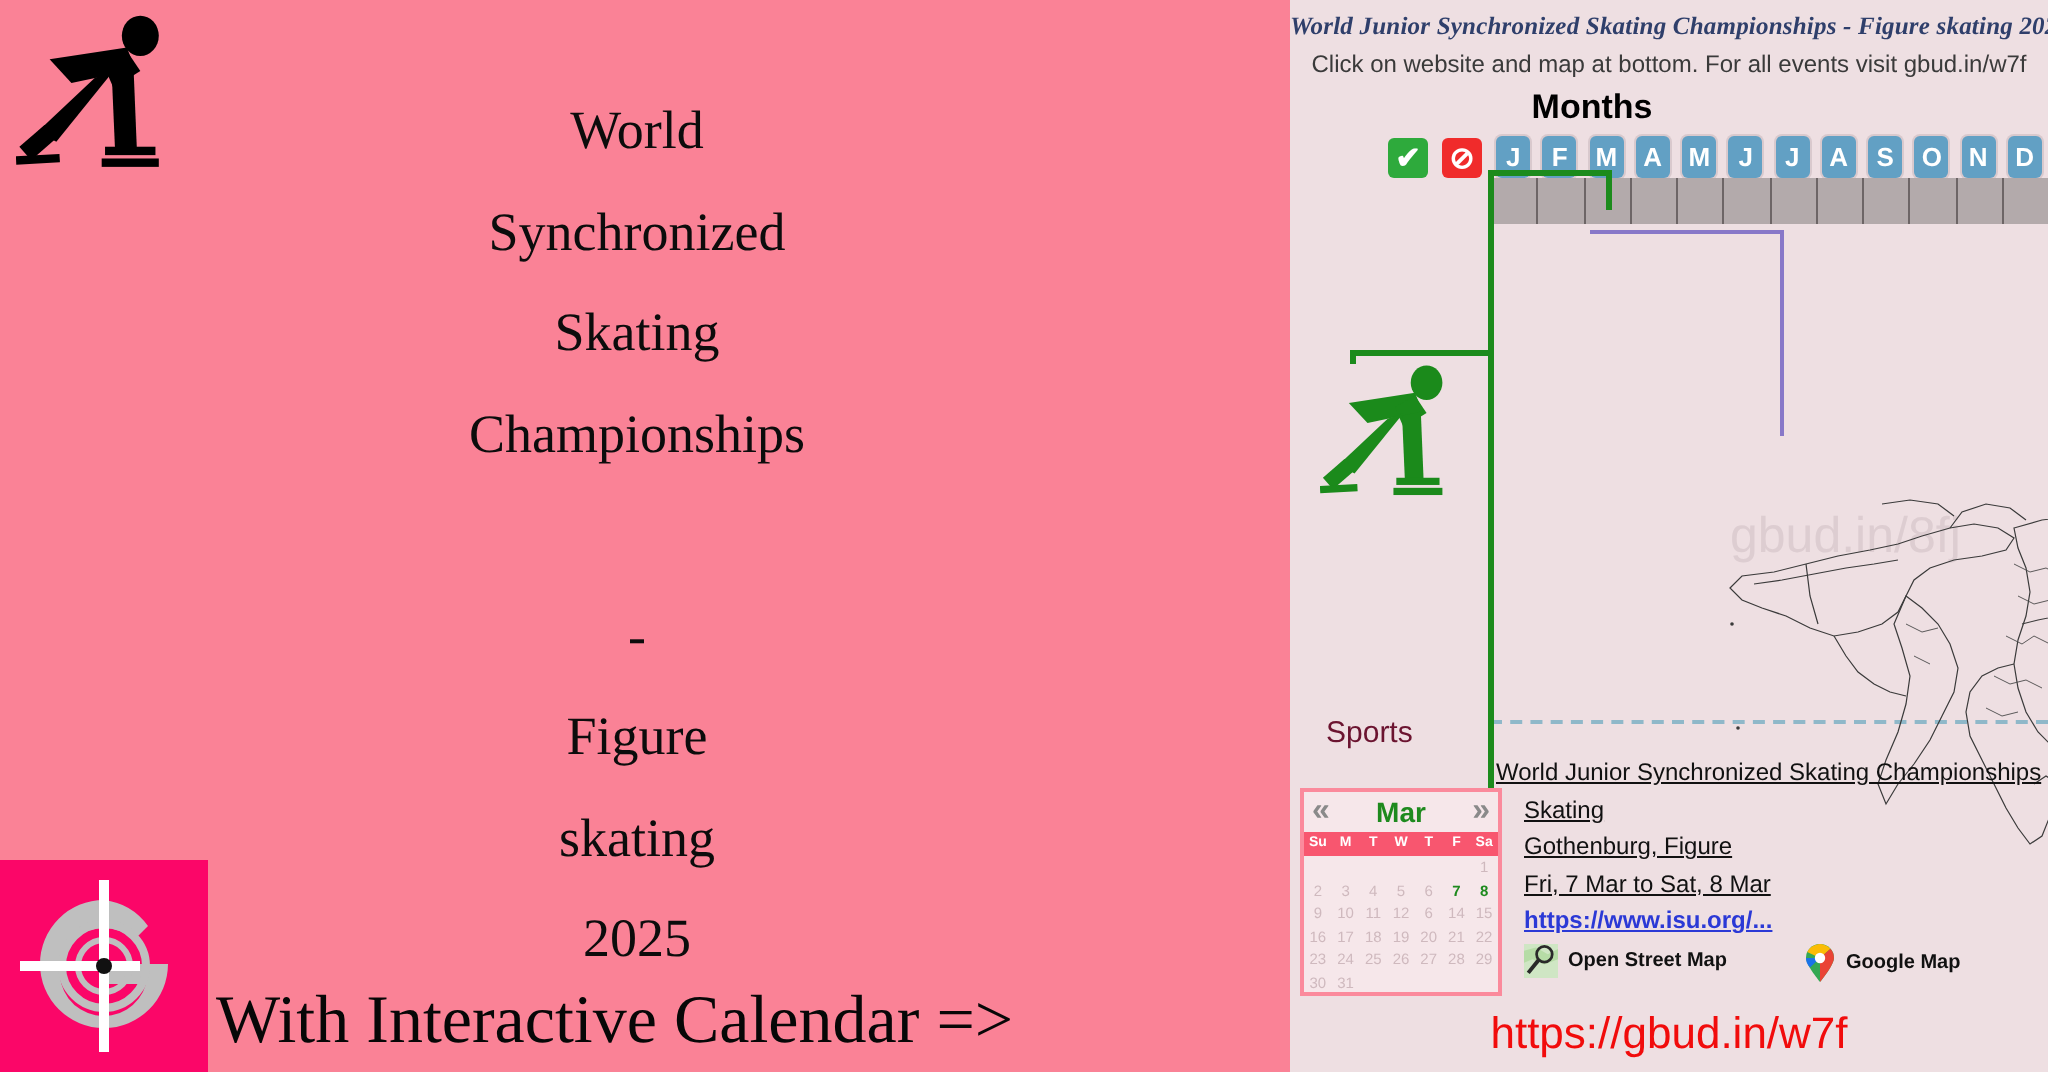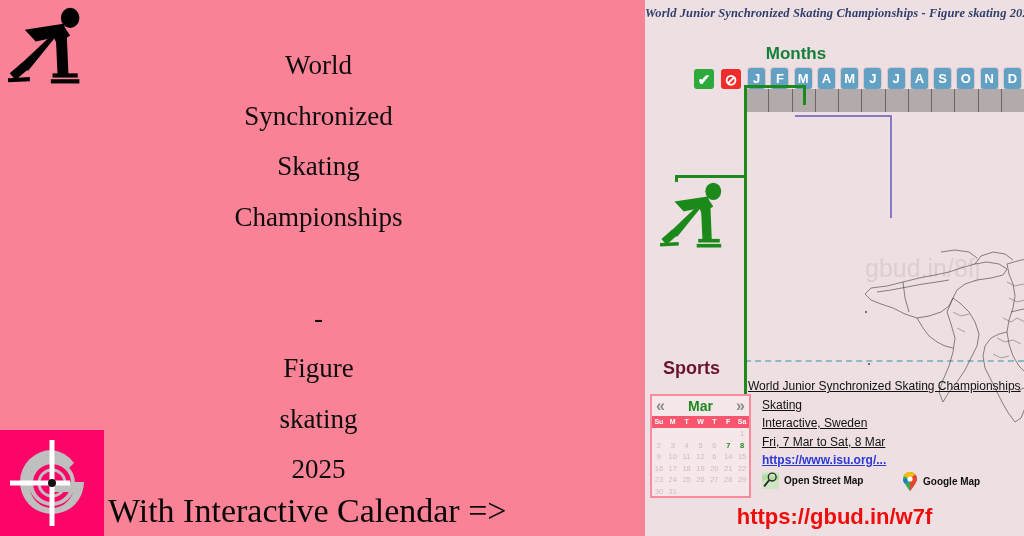--- a/index.html
+++ b/index.html
@@ -49,21 +49,21 @@
     font-style:italic;font-weight:bold;
     font-size:12.5px;color:#2f3f6b;
     letter-spacing:.1px;white-space:nowrap;
   }
   #rp-sub{
     position:absolute;left:0;top:25px;width:379px;text-align:center;
     font-size:12px;color:#3a3a3a;white-space:nowrap;
   }
   #months-label{
     position:absolute;left:0;top:44px;width:302px;text-align:center;
-    font-size:17px;font-weight:bold;color:#15803d;
+    font-size:17px;font-weight:bold;color:#000000;
   }
 
   
   .tgl{
     position:absolute;top:69px;width:20px;height:20px;border-radius:3px;
     display:flex;align-items:center;justify-content:center;
     color:#fff;font-size:15px;font-weight:bold;line-height:1;
   }
   #tgl-check{left:49px;background:#2eaa3c;}
   #tgl-block{left:76px;background:#f02b2b;}
@@ -104,21 +104,21 @@
   #grn-arm{left:30px;top:175px;width:72px;height:3px;}
   #grn-arm-cap{left:30px;top:175px;width:3px;height:7px;}
   
   .prp{position:absolute;background:#8878c8;}
   #prp-h{left:150px;top:115px;width:97px;height:2px;}
   #prp-v{left:245px;top:115px;width:2px;height:103px;}
 
   #skater-green{position:absolute;left:15px;top:182px;width:72px;height:72px;}
   #sports-label{
     position:absolute;left:18px;top:358px;
-    font-size:18px;font-weight:bold;color:#6b1430;
+    font-size:15px;font-weight:normal;color:#6b1430;
   }
 
   
   #calendar{
     position:absolute;left:5px;top:394px;width:101px;height:104px;
     border:2px solid #fb8a9c;box-sizing:border-box;background:#f6e7ea;
   }
   #cal-head{
     position:absolute;left:0;top:0;width:97px;height:20px;
   }
@@ -159,21 +159,21 @@
   #info-link{color:#2b39d6;font-weight:bold;}
   #map-links{position:absolute;left:117px;top:472px;width:262px;height:22px;}
   .maplink{
     position:absolute;top:0;display:flex;align-items:center;gap:5px;
     font-size:10px;font-weight:bold;color:#111;white-space:nowrap;
   }
   #link-osm{left:0;}
   #link-gmap{left:140px;}
   #bottom-url{
     position:absolute;left:0;top:504px;width:379px;text-align:center;
-    font-size:22px;font-weight:bold;color:#f10c0c;white-space:nowrap;
+    font-size:22px;font-weight:normal;color:#f10c0c;white-space:nowrap;
   }
 </style>
 </head>
 <body>
 
 <div id="root">
 
   <div id="left-panel">
 
     <svg id="skater-black" viewBox="0 0 100 100">
@@ -210,20 +210,21 @@
         <circle cx="52" cy="53" r="4" fill="#111"></circle>
       </svg>
     </div>
 
     <div id="cta-line">With Interactive Calendar =&gt;</div>
   </div>
 
   <div id="right-panel">
 
     <div id="rp-title">World Junior Synchronized Skating Championships - Figure skating 2025</div>
+    <div id="rp-sub">Click on website and map at bottom. For all events visit gbud.in/w7f</div>
     <div id="months-label">Months</div>
 
     <div id="tgl-check" class="tgl">✔</div>
     <div id="tgl-block" class="tgl">⊘</div>
 
     <div id="month-strip">
         <div class="mchip" style="left: -1.875px;">J</div>
         <div class="mchip" style="left: 21.375px;">F</div>
         <div class="mchip" style="left: 44.625px;">M</div>
         <div class="mchip" style="left: 67.875px;">A</div>
@@ -367,21 +368,21 @@
           <span></span>
           <span></span>
           <span></span>
           <span></span>
         </div>
     </div>
 
     <div id="info">
       <div class="ln">World Junior Synchronized Skating Championships</div>
       <div class="ln indent">Skating</div>
-      <div class="ln indent">Interactive, Sweden</div>
+      <div class="ln indent">Gothenburg, Figure</div>
       <div class="ln indent">Fri, 7 Mar to Sat, 8 Mar</div>
       <div class="ln indent" id="info-link">https://www.isu.org/...</div>
     </div>
 
     <div id="map-links">
       <a class="maplink" id="link-osm">
         <svg width="17" height="17" viewBox="0 0 20 20">
           <rect x="0" y="0" width="20" height="20" fill="#cfe6c4"></rect>
           <path d="M0 4 L7 2 L14 6 L20 3 L20 9 L12 12 L5 9 L0 11 Z" fill="#b6dca6"></path>
           <circle cx="12" cy="6" r="4.6" fill="none" stroke="#2a2a2a" stroke-width="1.6"></circle>

